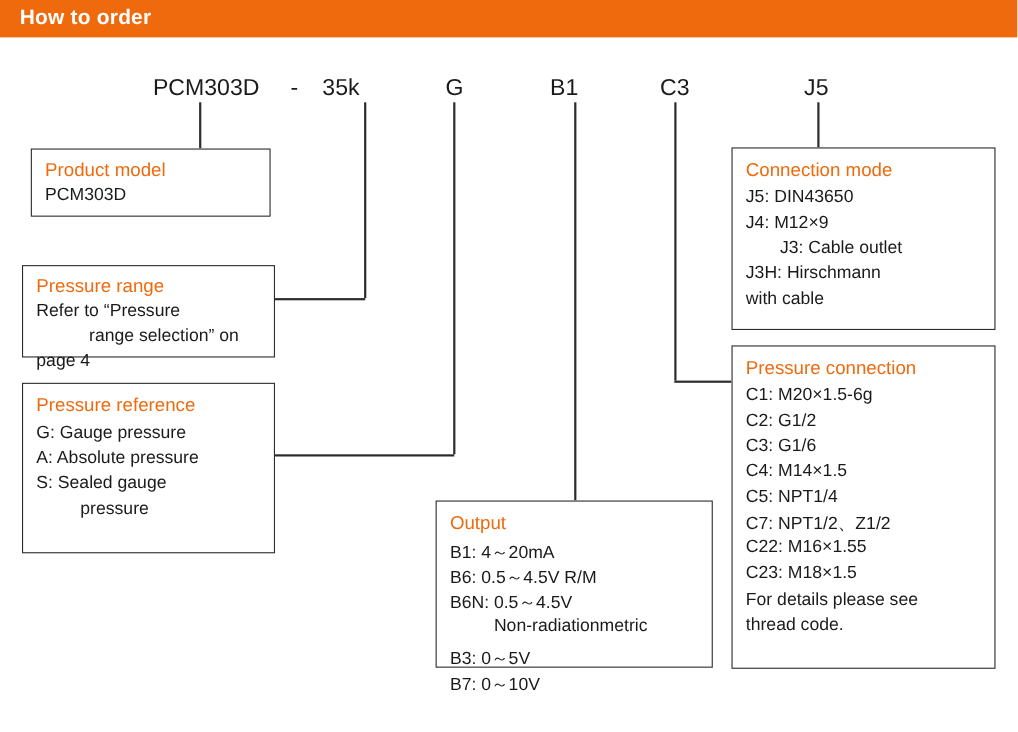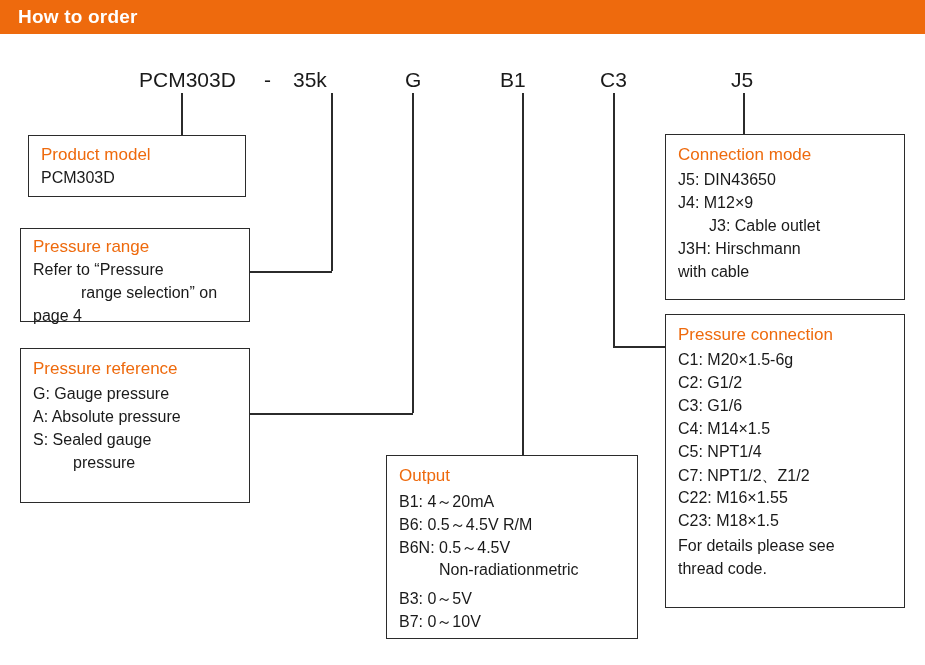--- a/index.html
+++ b/index.html
@@ -110,36 +110,36 @@
   <div class="ln ln-v" style="left:613px; top:93px; height:253px;"></div>
   <div class="ln ln-h" style="left:613px; top:346px; width:52px;"></div>
 
   <div class="ln ln-v" style="left:743px; top:93px; height:41px;"></div>
 
   <div class="box" style="left:28px; top:135px; width:218px; height:62px;">
     <div class="box-title" style="top:9px;">Product model</div>
     <div class="box-line" style="top:33px;">PCM303D</div>
   </div>
 
-  <div class="box" style="left:20px; top:228px; width:230px; height:94px;">
+  <div class="box" style="left:20px; top:241px; width:230px; height:84px;">
     <div class="box-title" style="top:8px;">Pressure range</div>
     <div class="box-line" style="top:32px;">Refer to “Pressure</div>
     <div class="box-line" style="top:55px;margin-left:48px;">range selection” on</div>
     <div class="box-line" style="top:78px;">page 4</div>
   </div>
 
   <div class="box" style="left:20px; top:348px; width:230px; height:155px;">
     <div class="box-title" style="top:10px;">Pressure reference</div>
     <div class="box-line" style="top:36px;">G: Gauge pressure</div>
     <div class="box-line" style="top:59px;">A: Absolute pressure</div>
     <div class="box-line" style="top:82px;">S: Sealed gauge</div>
     <div class="box-line indent" style="top:105px;">pressure</div>
   </div>
 
-  <div class="box" style="left:386px; top:455px; width:252px; height:184px;">
+  <div class="box" style="left:396px; top:455px; width:252px; height:152px;">
     <div class="box-title" style="top:10px;">Output</div>
     <div class="box-line" style="top:36px;">B1: 4～20mA</div>
     <div class="box-line" style="top:59px;">B6: 0.5～4.5V R/M</div>
     <div class="box-line" style="top:82px;">B6N: 0.5～4.5V</div>
     <div class="box-line indent" style="top:105px;">Non-radiationmetric</div>
     <div class="box-line" style="top:133px;">B3: 0～5V</div>
     <div class="box-line" style="top:156px;">B7: 0～10V</div>
   </div>
 
   <div class="box" style="left:665px; top:134px; width:240px; height:166px;">

